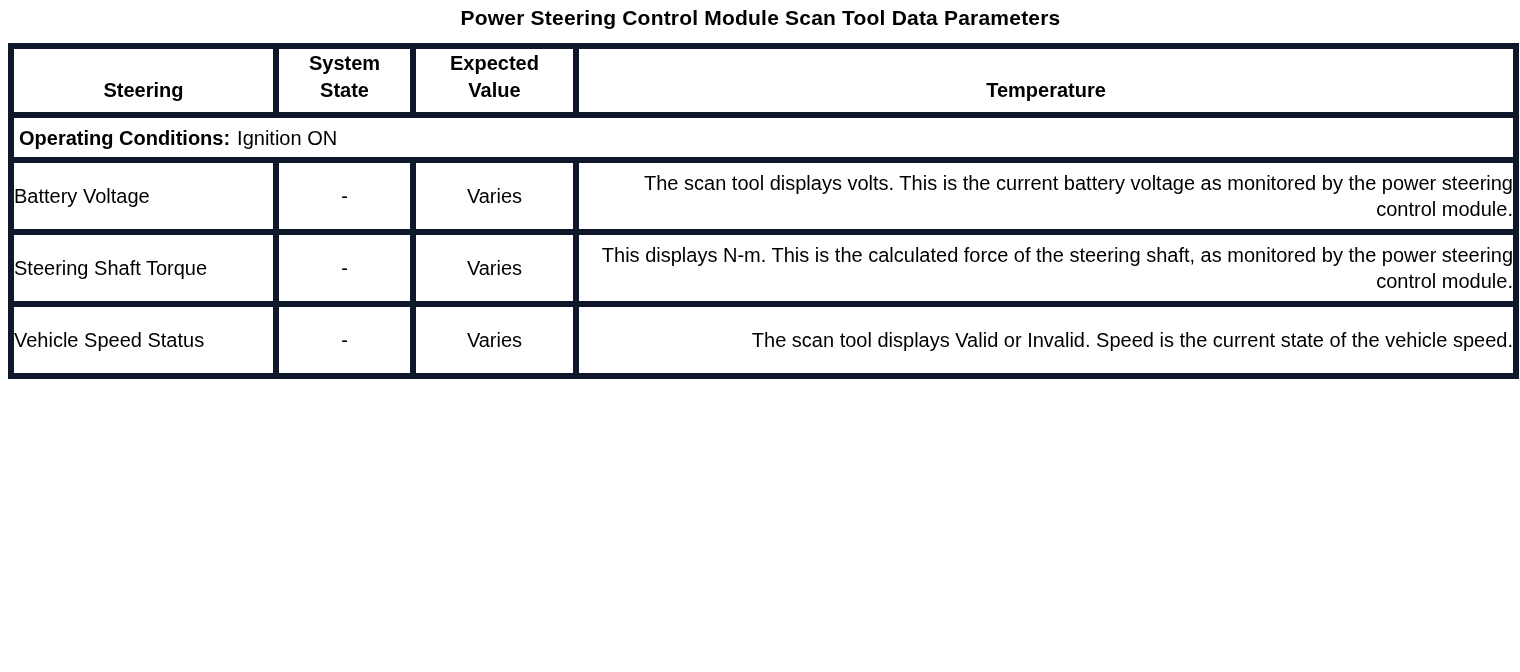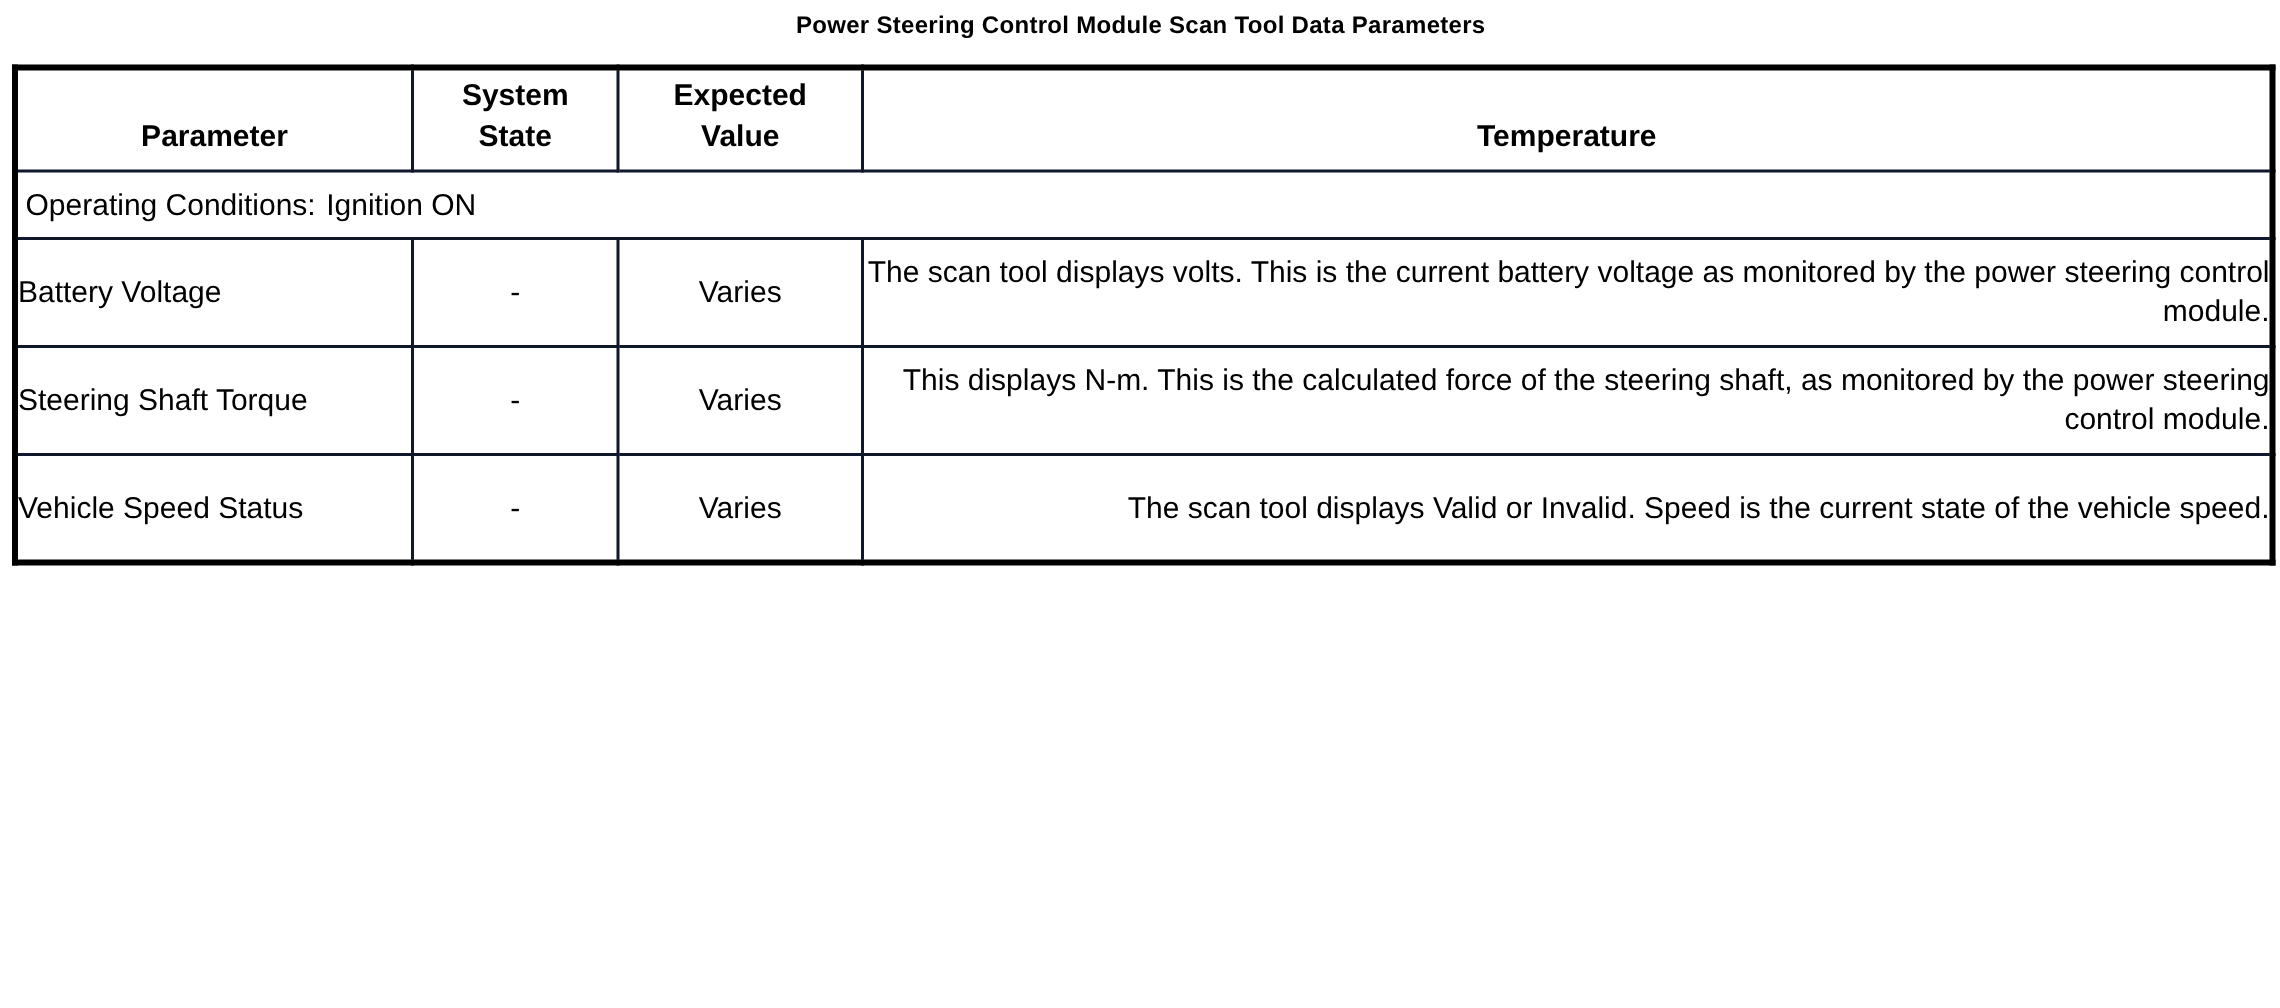--- a/index.html
+++ b/index.html
@@ -13,35 +13,35 @@
     overflow: hidden;
   }
   .page {
     width: 1505px;
     margin-left: 8px;
   }
   .doc-title {
     padding-top: 5px;
     margin-bottom: 12px;
     text-align: center;
-    font-size: 16px;
+    font-size: 21px;
     font-weight: bold;
     line-height: 26px;
     letter-spacing: 0.2px;
   }
   table.scan-table {
     border-collapse: collapse;
     table-layout: fixed;
     width: 1505px;
     border: 4px solid #000000;
     font-size: 20px;
   }
   table.scan-table th,
   table.scan-table td {
-    border: 2px solid #0f172a;
+    border: 6px solid #0f172a;
     padding: 0;
     overflow: hidden;
   }
   col.c-param    { width: 265px; }
   col.c-state    { width: 137px; }
   col.c-expected { width: 163px; }
   col.c-desc     { width: 940px; }
 
   tr.header-row { height: 69px; }
   tr.header-row th {
@@ -57,21 +57,21 @@
     padding-right: 14px;
   }
 
   tr.section-row { height: 45px; }
   tr.section-row td {
     text-align: left;
     vertical-align: middle;
     padding-left: 5px;
     line-height: 24px;
   }
-  .section-label { font-weight: normal; }
+  .section-label { font-weight: bold; }
   .section-value { margin-left: 7px; font-weight: normal; }
 
   tr.data-row { height: 72px; }
   tr.data-row td { vertical-align: middle; line-height: 26px; }
   td.cell-param {
     text-align: left;
     padding-left: 5px;
     padding-right: 52px;
   }
   td.cell-state,
@@ -93,21 +93,21 @@
 
   <table class="scan-table">
     <colgroup>
       <col class="c-param">
       <col class="c-state">
       <col class="c-expected">
       <col class="c-desc">
     </colgroup>
     <thead>
       <tr class="header-row">
-        <th class="h-param">Parameter</th>
+        <th class="h-param">Steering</th>
         <th class="h-state">System State</th>
         <th class="h-expected">Expected Value</th>
         <th class="h-desc">Temperature</th>
       </tr>
     </thead>
     <tbody>
       <tr class="section-row">
         <td colspan="4">
           <span class="section-label">Operating Conditions:</span><span class="section-value">Ignition ON</span>
         </td>

